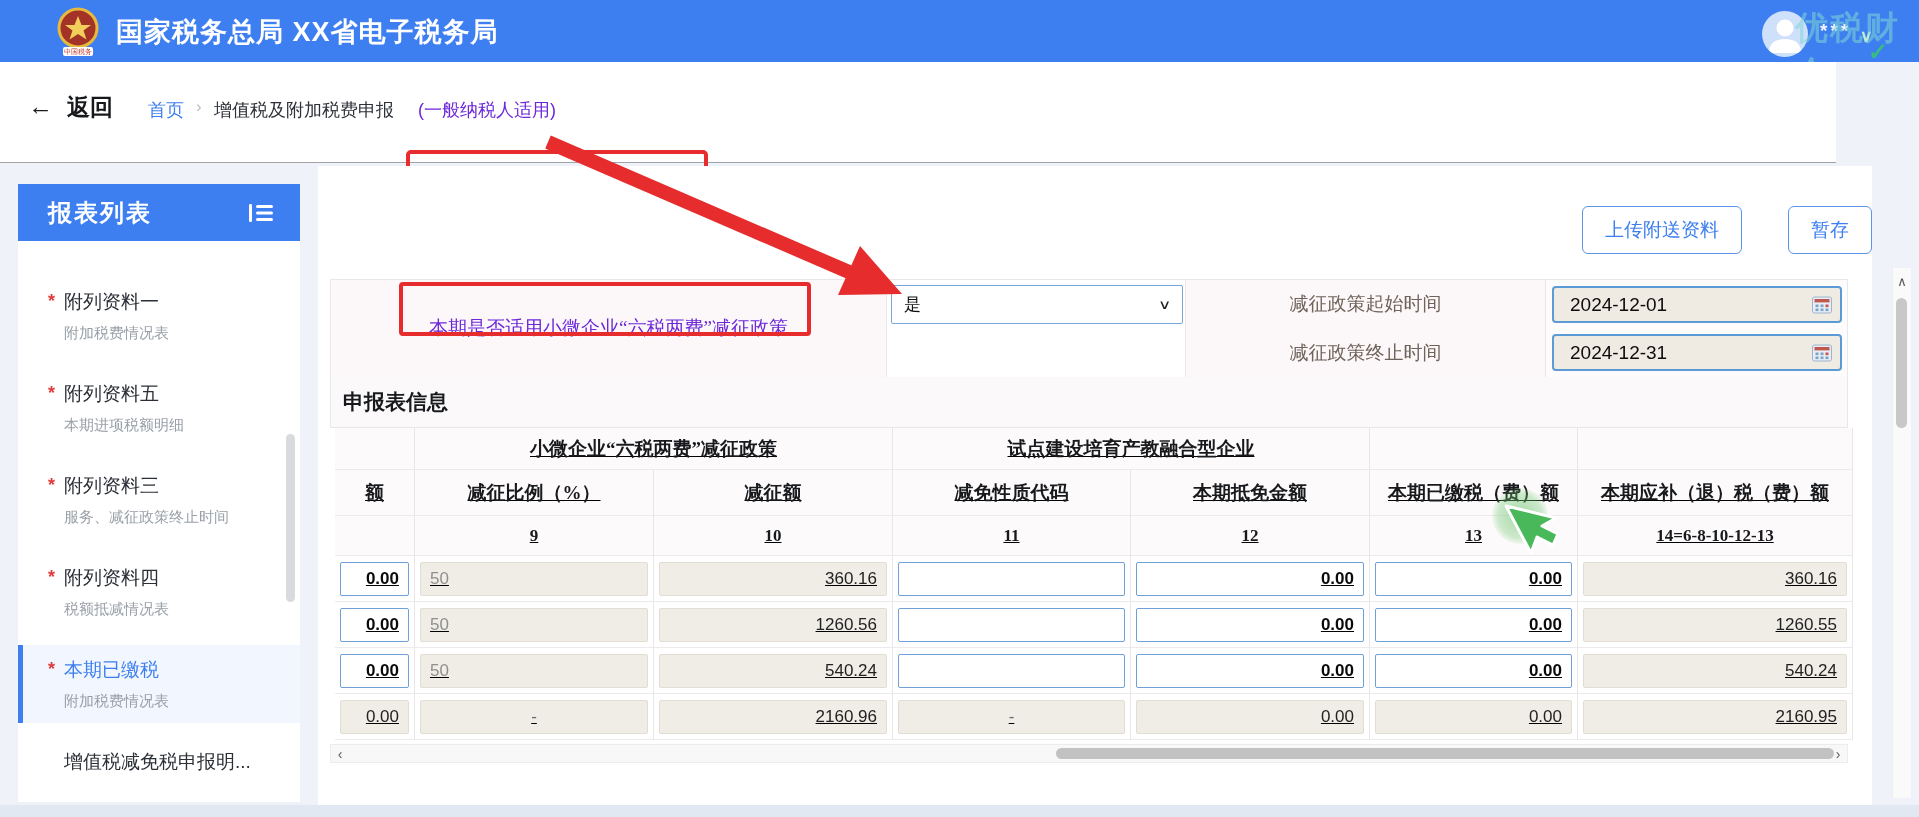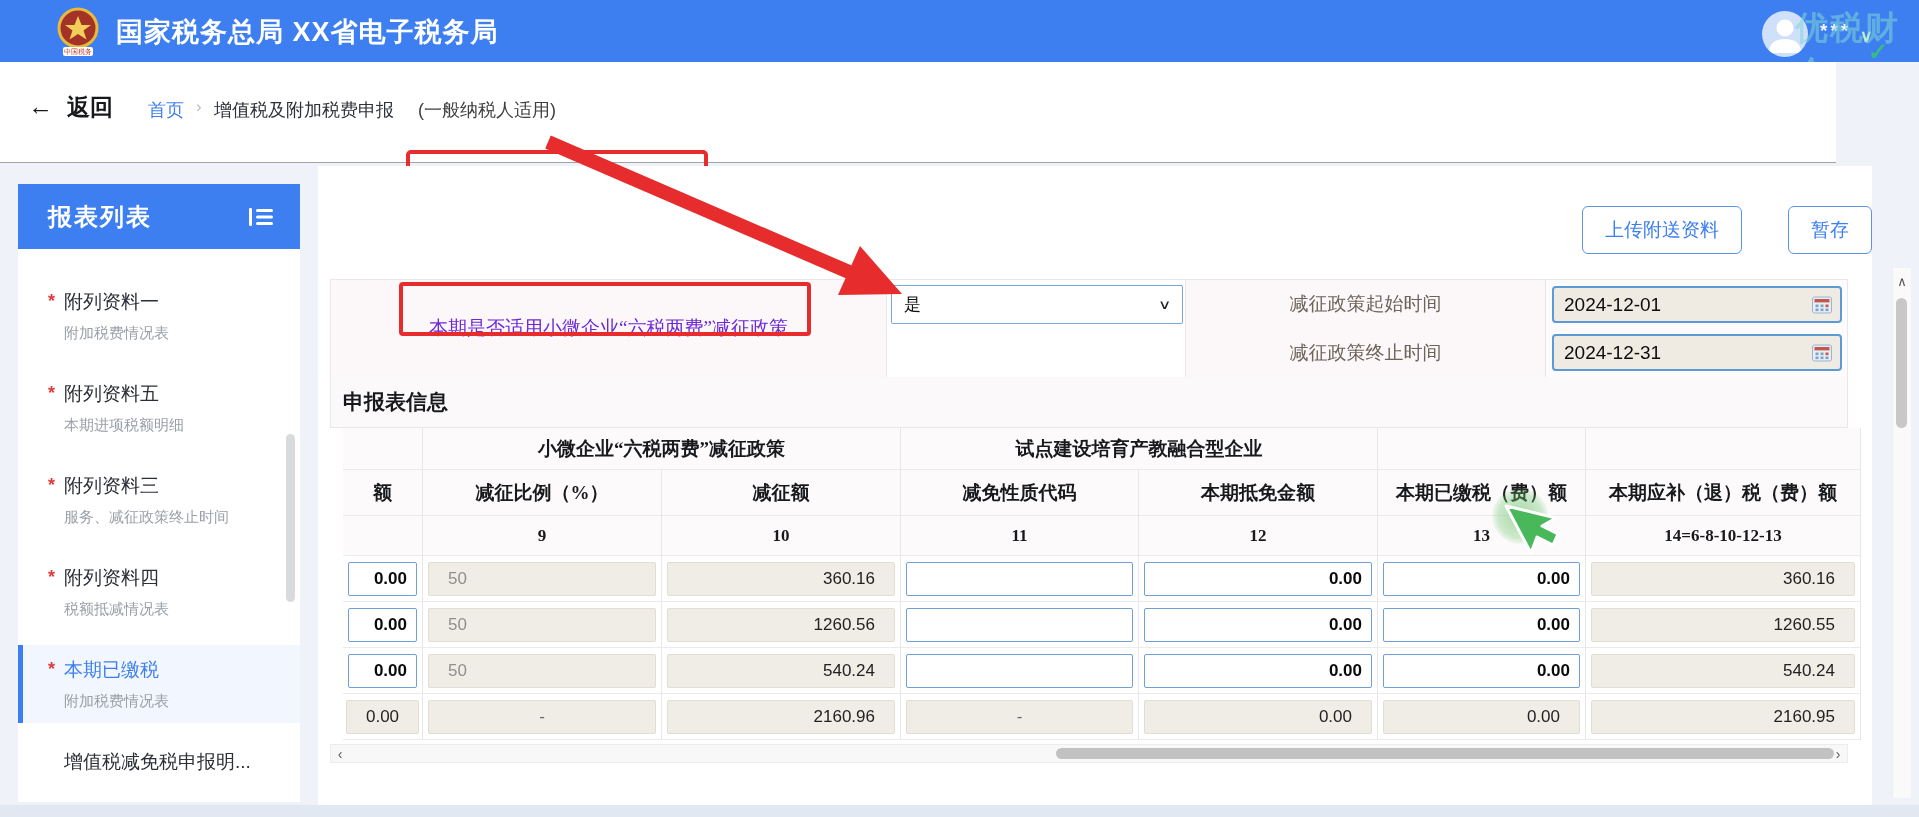--- a/index.html
+++ b/index.html
@@ -13,25 +13,25 @@
   .user-caret{position:absolute;left:1860px;top:26px;color:#bff0d2;font-size:17px;font-weight:700;}
   .wmark{position:absolute;left:1795px;top:6px;font-size:33px;font-weight:700;color:rgba(128,214,213,0.55);letter-spacing:2px;pointer-events:none;}
   .wmark-check{position:absolute;left:1868px;top:38px;color:rgba(56,197,110,0.85);font-size:24px;font-weight:700;pointer-events:none;}
   
   .crumbbar{position:absolute;left:0;top:62px;width:1836px;height:100px;background:#fff;border-bottom:1px solid #a3a3a3;}
   .back{position:absolute;left:28px;top:30px;font-size:23px;font-weight:700;color:#16181c;cursor:pointer;}
   .back .arr{font-size:25px;margin-right:14px;font-weight:400;}
   .crumb-home{position:absolute;left:148px;top:36px;font-size:18px;color:#3d7ff0;cursor:pointer;}
   .crumb-sep{position:absolute;left:196px;top:35px;font-size:17px;color:#b9bec6;}
   .crumb-page{position:absolute;left:214px;top:36px;font-size:18px;color:#2d3138;}
-  .crumb-suffix{position:absolute;left:418px;top:36px;font-size:18px;color:#404040;}
+  .crumb-suffix{position:absolute;left:418px;top:36px;font-size:18px;color:#6d28d9;}
   .redbox1{position:absolute;left:406px;top:88px;width:294px;height:50px;border:4px solid #e62c2c;border-radius:5px;pointer-events:none;}
   
   .sidebar{position:absolute;left:18px;top:184px;width:282px;height:618px;background:#fff;}
-  .sb-head{position:absolute;left:0;top:0;width:282px;height:65px;background:#3d7ff0;display:flex;align-items:center;justify-content:space-between;padding:0 26px 0 30px;box-sizing:border-box;font-family:Liberation Mono, monospace;}
+  .sb-head{position:absolute;left:0;top:0;width:282px;height:57px;background:#3d7ff0;display:flex;align-items:center;justify-content:space-between;padding:0 26px 0 30px;box-sizing:border-box;font-family:Liberation Mono, monospace;}
   .sb-head-title{color:#fff;font-size:24px;font-weight:700;letter-spacing:2px;}
   .sb-items{position:absolute;left:0;top:79px;width:282px;}
   .sb-item{position:relative;padding:12px 0 12px 46px;margin-top:14px;cursor:pointer;}
   .sb-item .star{position:absolute;left:30px;top:14px;color:#e03a3a;font-size:18px;font-weight:700;}
   .sb-title{font-size:19px;color:#2b2f36;}
   .sb-sub{font-size:15px;color:#9aa0a8;margin-top:9px;}
   .sb-item.active{background:#f1f6ff;border-left:5px solid #3d7ff0;padding-left:41px;}
   .sb-item.active .star{left:25px;}
   .sb-item.active .sb-title{color:#3d7ff0;}
   .sb-scroll{position:absolute;left:268px;top:250px;width:9px;height:168px;background:#d8dadd;border-radius:5px;}
@@ -48,33 +48,33 @@
   .f-l1{left:1186px;top:279px;width:360px;height:50px;background:#fcf8f9;border-left:none;display:flex;align-items:center;justify-content:center;}
   .f-v1{left:1546px;top:279px;width:302px;height:50px;background:#fdfbfc;border-left:none;}
   .f-l2{left:1186px;top:328px;width:360px;height:50px;background:#fcf8f9;border-left:none;border-top:none;display:flex;align-items:center;justify-content:center;}
   .f-v2{left:1546px;top:328px;width:302px;height:50px;background:#fdfbfc;border-left:none;border-top:none;}
   .q-text{position:absolute;left:0;top:0;width:100%;height:50px;display:flex;align-items:center;justify-content:center;font-size:19px;color:#6d28d9;}
   .redbox2{position:absolute;left:68px;top:2px;width:404px;height:46px;border:4px solid #e62c2c;border-radius:4px;pointer-events:none;}
   .flabel{font-size:19px;color:#6e635a;}
   .select{position:absolute;left:4px;top:5px;width:292px;height:39px;border:1px solid #7ba6da;border-radius:2px;background:#fff;display:flex;align-items:center;justify-content:space-between;padding:0 12px;box-sizing:border-box;cursor:pointer;}
   .select .val{font-size:17px;color:#101010;}
   .select .chev{font-size:13px;color:#222;transform:scaleX(1.4);}
-  .dateinput{position:absolute;left:6px;top:6px;width:290px;height:37px;background:#efebe2;border:2px solid #5b9bd5;border-radius:4px;display:flex;align-items:center;justify-content:space-between;padding:0 8px 0 10px;box-sizing:border-box;cursor:text;}
+  .dateinput{position:absolute;left:6px;top:6px;width:290px;height:37px;background:#efebe2;border:2px solid #5b9bd5;border-radius:4px;display:flex;align-items:center;justify-content:space-between;padding:0 8px 0 16px;box-sizing:border-box;cursor:text;}
   .dateinput .dval{font-size:19px;color:#0c0c0c;}
   
   .section{position:absolute;left:330px;top:377px;width:1518px;height:51px;background:#fcf9fa;border:1px solid #e9e7e9;border-top:none;box-sizing:border-box;display:flex;align-items:center;padding-left:12px;}
   .section-title{font-size:21px;font-weight:700;color:#17191c;}
   
-  .rtable{position:absolute;left:343px;top:428px;width:1518px;display:grid;grid-template-columns:80px 239px 239px 238px 239px 208px 275px;grid-template-rows:42px 46px 40px 46px 46px 46px 46px;}
+  .rtable{position:absolute;left:335px;top:428px;width:1518px;display:grid;grid-template-columns:80px 239px 239px 238px 239px 208px 275px;grid-template-rows:42px 46px 40px 46px 46px 46px 46px;text-decoration:underline;}
   .tc{border-right:1px solid #e8e6e8;border-bottom:1px solid #eceaec;display:flex;align-items:center;justify-content:center;box-sizing:border-box;background:#fdfafb;}
   .tc.hd{font-size:19px;font-weight:700;color:#17191c;}
   .tc.num{font-size:17px;font-weight:700;color:#17191c;}
   .tc.data{background:#fff;padding:0;}
   .inp{margin:5px 5px;width:100%;height:34px;background:#fff;border:1px solid #6fa0d8;border-radius:2px;display:flex;align-items:center;justify-content:flex-end;padding:0 9px;box-sizing:border-box;font-size:17px;font-weight:700;color:#0a0a0a;cursor:text;}
-  .ro{margin:5px 5px;width:100%;height:34px;background:#f0ede6;border:1px solid #e2ddd3;border-radius:2px;display:flex;align-items:center;padding:0 19px;box-sizing:border-box;font-size:17px;color:#3d3d3d;}
+  .ro{margin:5px 5px;width:100%;height:34px;background:#f0ede6;border:1px solid #e2ddd3;border-radius:2px;display:flex;align-items:center;padding:0 9px;box-sizing:border-box;font-size:17px;color:#3d3d3d;}
   .ro.left{justify-content:flex-start;color:#8f8f8f;}
   .ro.right{justify-content:flex-end;color:#222;}
   .ro.center{justify-content:center;color:#6a6a6a;}
   
   .hscroll{position:absolute;left:330px;top:744px;width:1518px;height:19px;background:#f8f8f8;border:1px solid #ececec;box-sizing:border-box;}
   .hs-arrow{position:absolute;top:0;width:18px;height:17px;color:#555;font-size:14px;display:flex;align-items:center;justify-content:center;cursor:pointer;}
   .hs-left{left:0;}
   .hs-right{right:0;}
   .hs-thumb{position:absolute;left:725px;top:3px;width:778px;height:11px;background:#c2c2c2;border-radius:6px;cursor:grab;}
   .vscroll{position:absolute;left:1892px;top:268px;width:18px;height:530px;background:#fafafa;border-left:1px solid #eee;}

